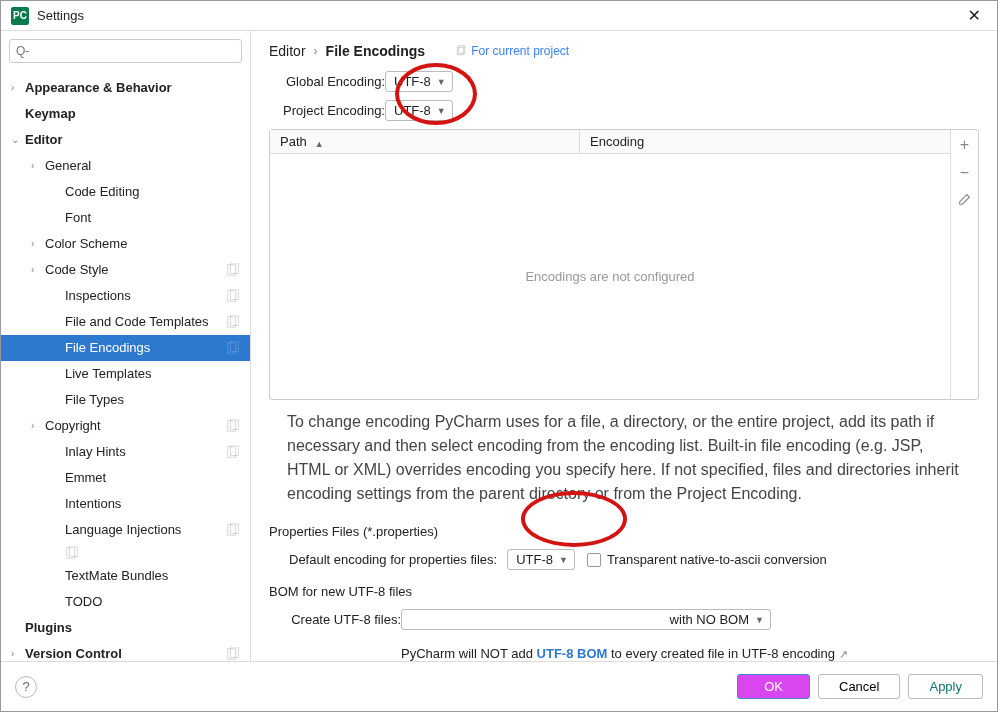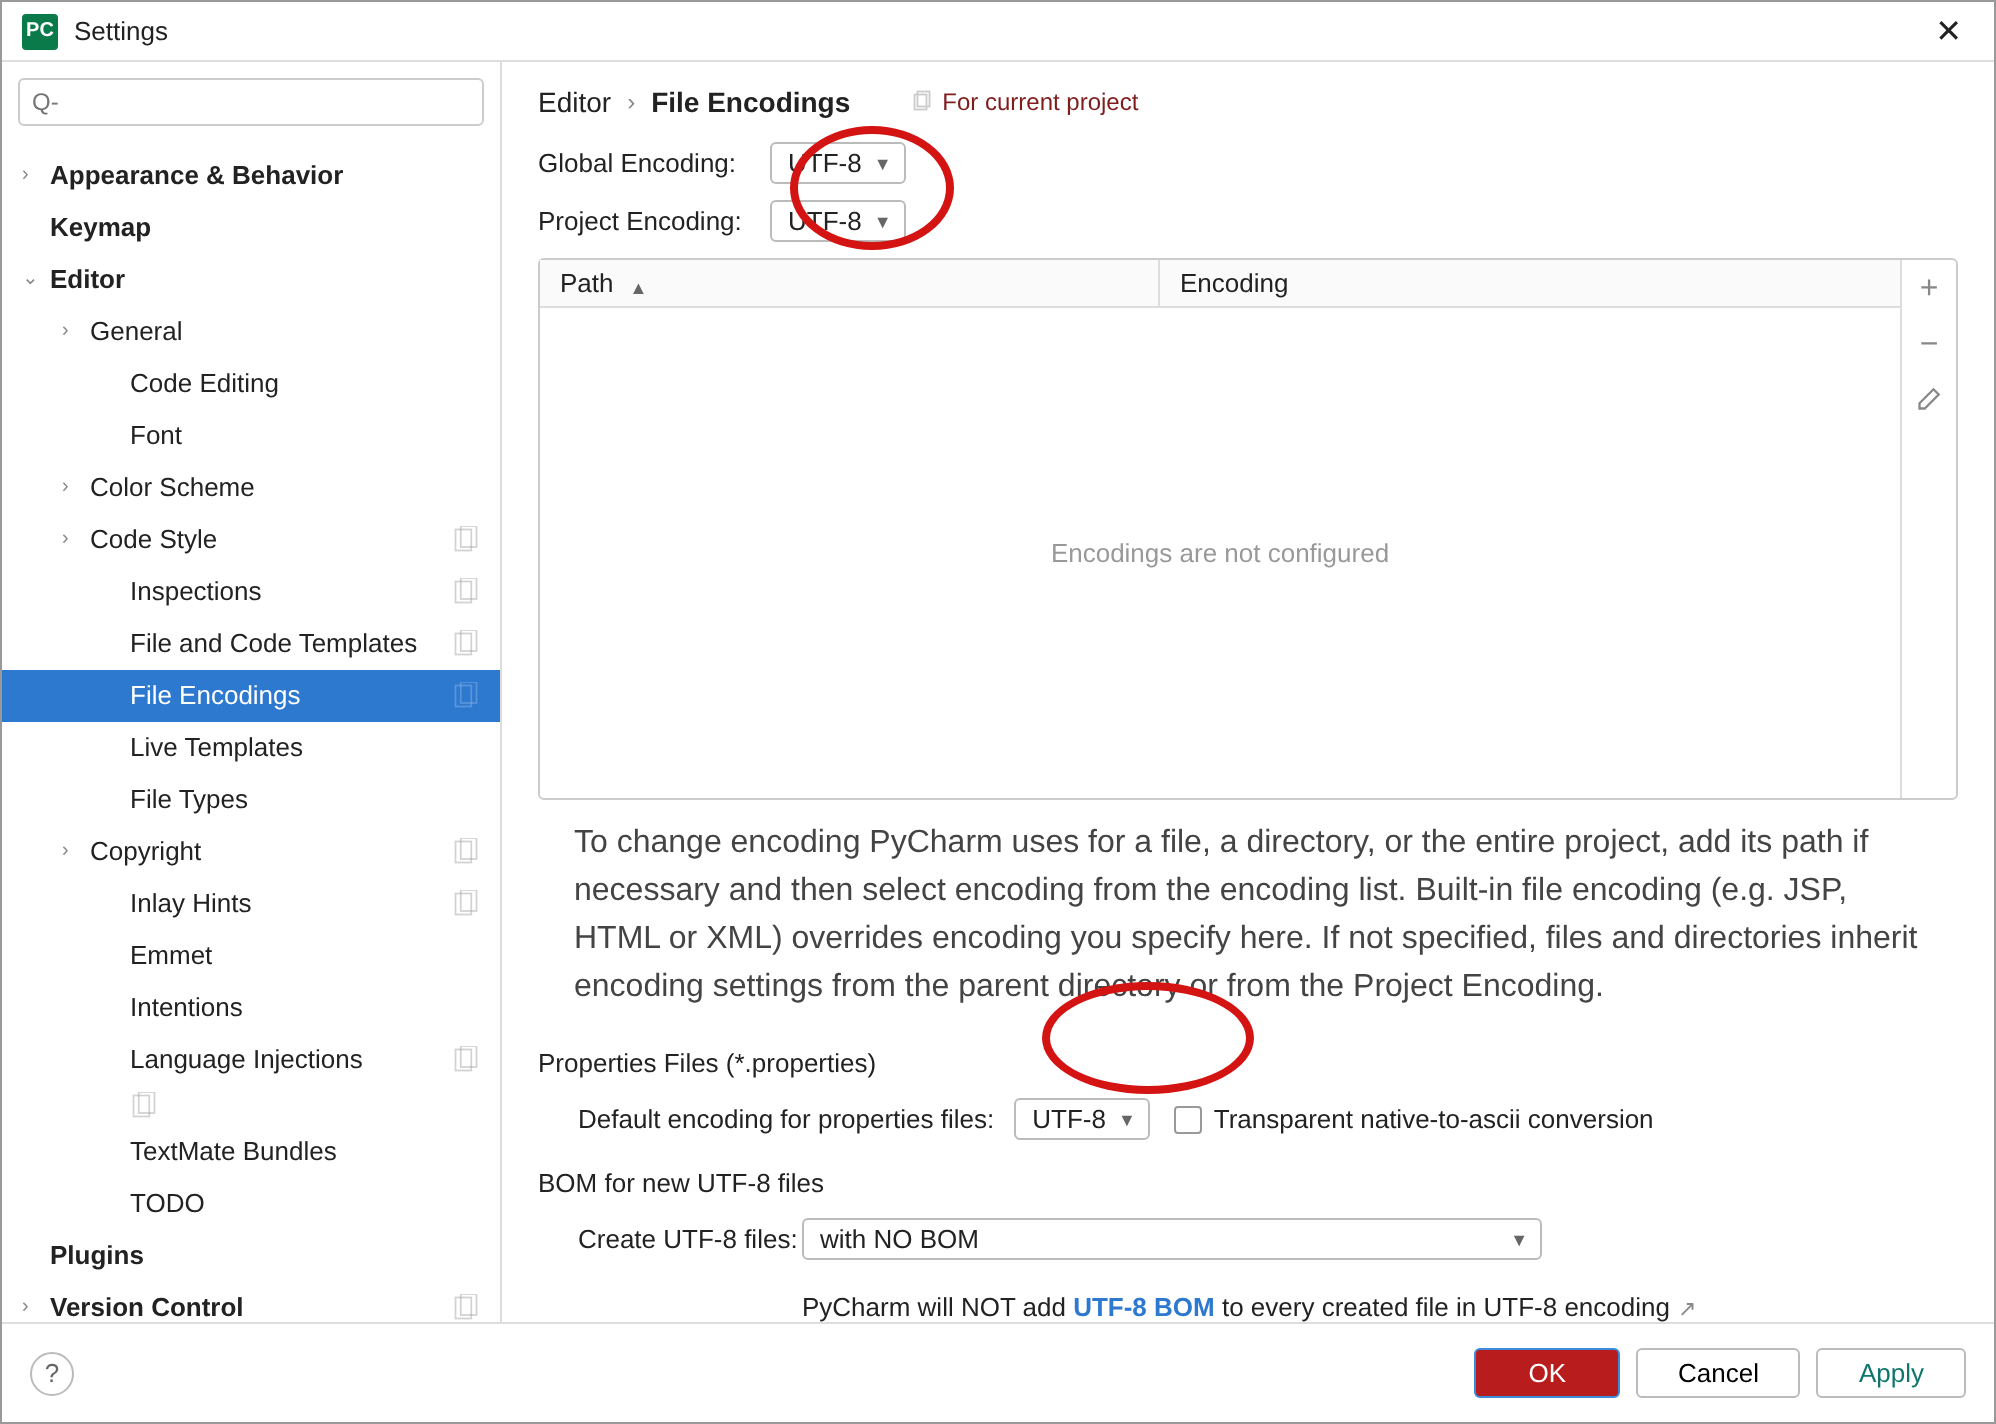--- a/index.html
+++ b/index.html
@@ -21,23 +21,23 @@
 .tree-item.bold .tree-label { font-weight: bold; }
 .tree-badge { width: 14px; height: 14px; opacity: 0.4; }
 .indent-0 { padding-left: 10px; }
 .indent-1 { padding-left: 30px; }
 .indent-2 { padding-left: 50px; }
 .content { flex: 1; padding: 12px 18px 0 18px; display: flex; flex-direction: column; overflow: hidden; }
 .breadcrumb { display: flex; align-items: center; gap: 8px; margin-bottom: 12px; }
 .breadcrumb-editor { font-size: 14px; }
 .breadcrumb-sep { color: #888; font-size: 12px; }
 .breadcrumb-current { font-weight: bold; font-size: 14px; }
-.breadcrumb-hint { color: #7f1d1d; font-size: 12px; margin-left: 22px; display: flex; align-items: center; gap: 4px; }
+.breadcrumb-hint { color: #3b82f6; font-size: 12px; margin-left: 22px; display: flex; align-items: center; gap: 4px; }
 .copy-icon { width: 12px; height: 12px; opacity: 0.5; }
-.form-row { display: flex; align-items: center; margin-bottom: 8px; }
+.form-row { display: flex; align-items: center; margin-bottom: 8px; text-align: right; }
 .form-label { width: 116px; }
 .dropdown { display: inline-flex; align-items: center; border: 1px solid #bbb; border-radius: 3px; padding: 2px 6px 2px 8px; background: #fff; cursor: pointer; min-width: 64px; }
 .dropdown-val { flex: 1; }
 .dropdown-arrow { font-size: 9px; color: #666; margin-left: 6px; }
 .table-wrap { border: 1px solid #ccc; border-radius: 3px; display: flex; height: 278px; margin-bottom: 10px; }
 .table-main { flex: 1; display: flex; flex-direction: column; }
 .table-header { display: flex; border-bottom: 1px solid #ddd; background: #fafafa; }
 .th { padding: 4px 10px; font-size: 13px; }
 .th-path { width: 310px; border-right: 1px solid #ddd; display: flex; align-items: flex-end; gap: 8px; }
 .th-enc { flex: 1; }
@@ -51,21 +51,21 @@
 .checkbox-wrap { display: inline-flex; align-items: center; gap: 6px; margin-left: 12px; }
 .checkbox { width: 14px; height: 14px; border: 1px solid #999; border-radius: 2px; }
 .wide-dropdown { min-width: 370px; }
 .note-text { font-size: 13px; margin-top: 8px; padding-left: 132px; }
 .note-link { color: #2e79d0; font-weight: bold; }
 .ext-icon { font-size: 11px; color: #888; margin-left: 4px; }
 .footer { position: absolute; bottom: 0; left: 0; right: 0; height: 50px; border-top: 1px solid #ddd; display: flex; align-items: center; padding: 0 14px; }
 .help-btn { width: 22px; height: 22px; border: 1px solid #bbb; border-radius: 50%; display: flex; align-items: center; justify-content: center; color: #666; cursor: pointer; }
 .footer-btns { margin-left: auto; display: flex; gap: 8px; }
 .btn { padding: 4px 20px; border: 1px solid #bbb; border-radius: 3px; background: #fff; cursor: pointer; font-size: 13px; }
-.btn-primary { background: #b91c1c; border-color: #3b8adb; color: #fff; padding: 4px 26px; margin-left: 44px; }
+.btn-primary { background: #d946ef; border-color: #3b8adb; color: #fff; padding: 4px 26px; margin-left: 44px; }
 .btn-disabled { color: #0f766e; }
 .highlight-ellipse { position: absolute; border: 4px solid #d41313; border-radius: 50%; pointer-events: none; }
 .hl1 { left: 394px; top: 62px; width: 82px; height: 62px; }
 .hl2 { left: 520px; top: 490px; width: 106px; height: 56px; }
 svg.badge-icon { width: 14px; height: 14px; }
 </style>
 </head>
 <body>
 
 <div class="titlebar">

